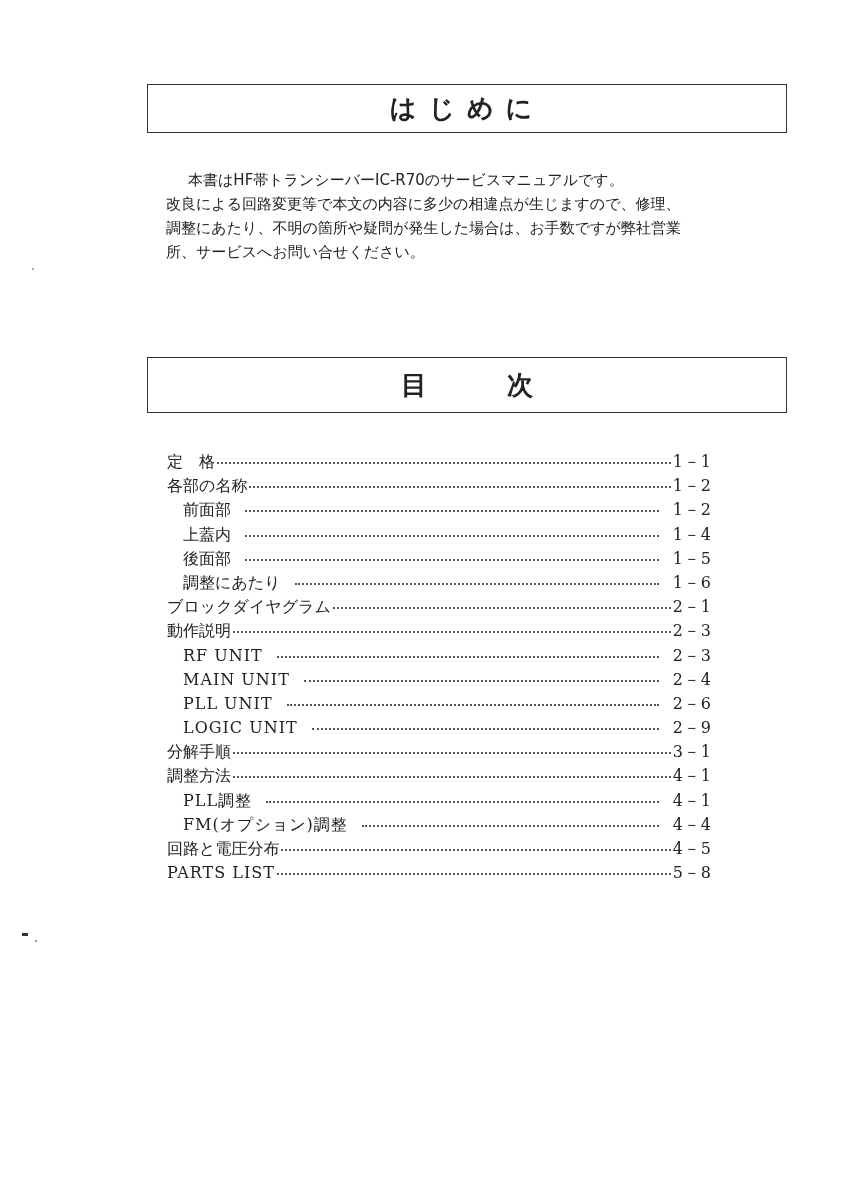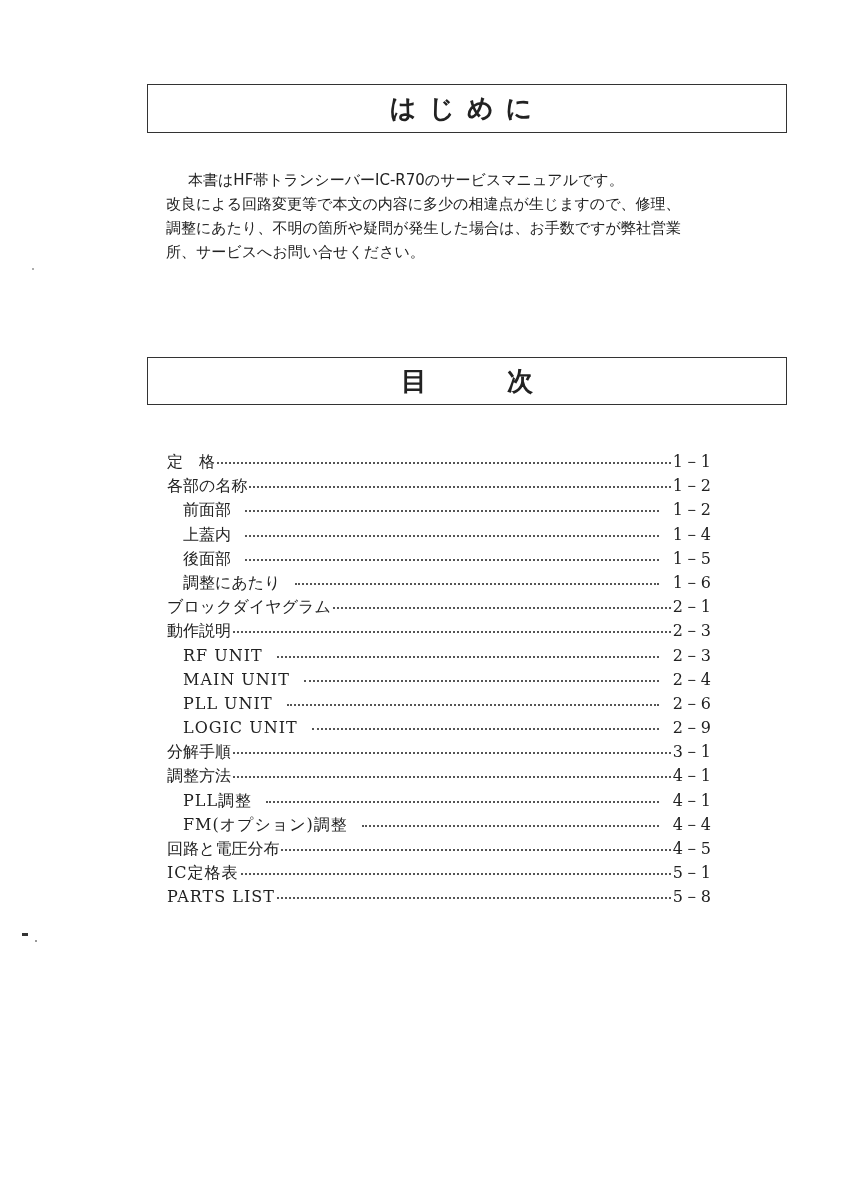--- a/index.html
+++ b/index.html
@@ -20,21 +20,21 @@
     left: 106px;
     width: 640px;
     border: 1.5px solid #333;
     box-sizing: border-box;
     display: flex;
     align-items: center;
     justify-content: center;
     margin-left: 41px;
   }
   .title-box.intro { top: 84px; height: 49px; }
-  .title-box.toc { top: 357px; height: 48px; }
+  .title-box.toc { top: 357px; height: 56px; }
   .title-text {
     font-size: 26px;
     font-weight: bold;
     letter-spacing: 12px;
     color: #222;
   }
   .title-box.toc .title-text { letter-spacing: 80px; margin-left: 80px; }
 
   .intro-body {
     position: absolute;
@@ -183,25 +183,20 @@
       <span class="toc-label">FM(オプション)調整</span>
       <span class="toc-leader"></span>
       <span class="toc-page">4－4</span>
     </div>
   <div class="toc-row">
       <span class="toc-label">回路と電圧分布</span>
       <span class="toc-leader"></span>
       <span class="toc-page">4－5</span>
     </div>
   <div class="toc-row latin">
-      <span class="toc-label">IC定格表</span>
-      <span class="toc-leader"></span>
-      <span class="toc-page">5－1</span>
-    </div>
-  <div class="toc-row latin">
       <span class="toc-label">PARTS LIST</span>
       <span class="toc-leader"></span>
       <span class="toc-page">5－8</span>
     </div>
 </div>
 
 <div class="speck" style="left:22px;top:933px;width:6px;height:3px;"></div>
 <div class="speck" style="left:35px;top:940px;width:2px;height:2px;opacity:.5;"></div>
 <div class="speck" style="left:32px;top:268px;width:2px;height:2px;opacity:.4;"></div>
 

